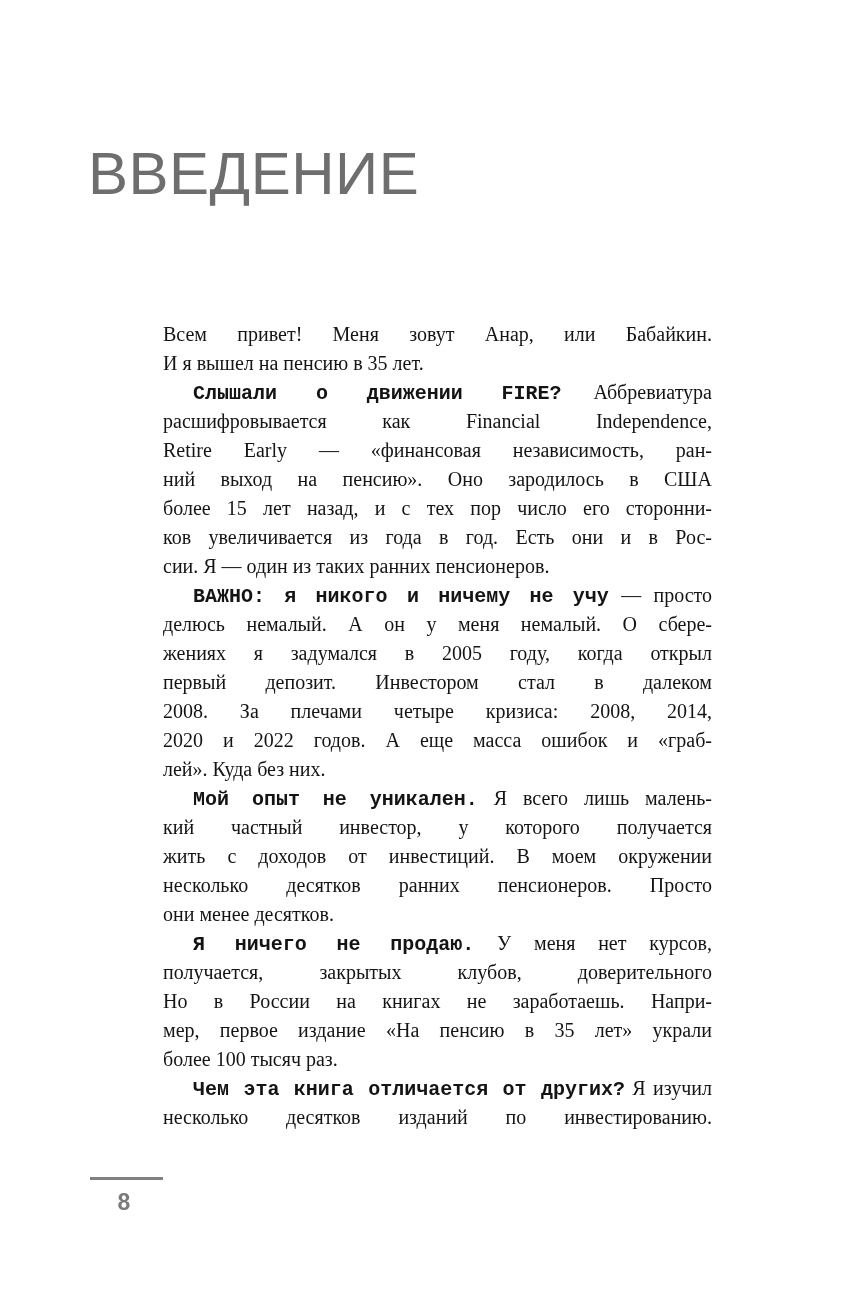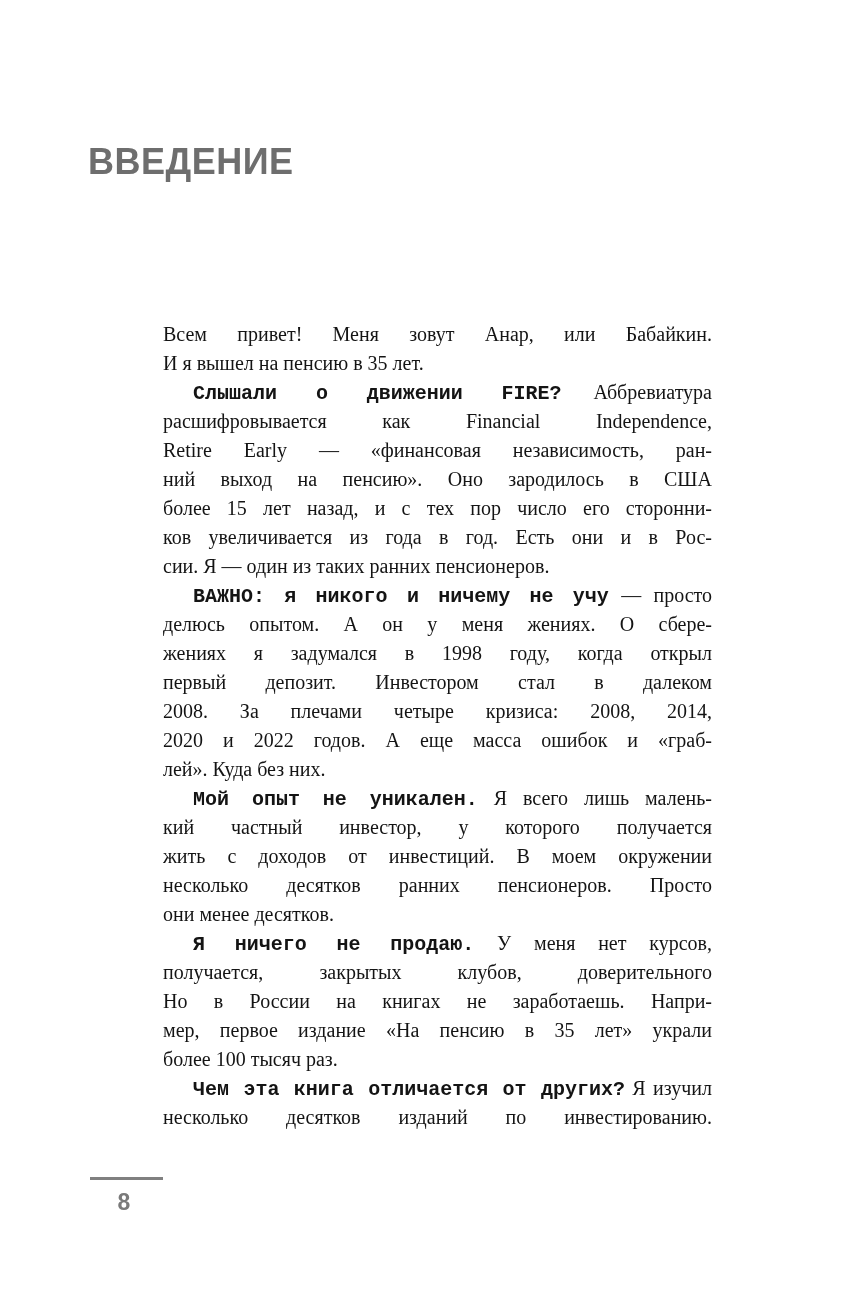--- a/index.html
+++ b/index.html
@@ -13,22 +13,22 @@
     height: 1311px;
     background: var(--page-bg, #ffffff);
     overflow: hidden;
   }
   .chapter-title {
     position: absolute;
     left: 88px;
     top: 144px;
     margin: 0;
     font-family: "Liberation Sans", sans-serif;
-    font-weight: bold;
-    font-size: 36px;
+    font-weight: normal;
+    font-size: 60px;
     line-height: 1;
     letter-spacing: 0.5px;
     color: var(--title-color, #6e6e6e);
   }
   .body-text {
     position: absolute;
     left: 163px;
     top: 320px;
     width: 549px;
     font-family: "Liberation Serif", serif;
@@ -83,22 +83,22 @@
       <div class="line j"><span>Всем привет! Меня зовут Анар, или Бабайкин.</span></div>
       <div class="line"><span>И я вышел на пенсию в 35 лет.</span></div>
       <div class="line j indent"><span class="b">Слышали о движении FIRE?</span><span> Аббревиатура</span></div>
       <div class="line j"><span>расшифровывается как Financial Independence,</span></div>
       <div class="line j"><span>Retire Early — «финансовая независимость, ран-</span></div>
       <div class="line j"><span>ний выход на пенсию». Оно зародилось в США</span></div>
       <div class="line j"><span>более 15 лет назад, и с тех пор число его сторонни-</span></div>
       <div class="line j"><span>ков увеличивается из года в год. Есть они и в Рос-</span></div>
       <div class="line"><span>сии. Я — один из таких ранних пенсионеров.</span></div>
       <div class="line j indent"><span class="b">ВАЖНО: я никого и ничему не учу</span><span> — просто</span></div>
-      <div class="line j"><span>делюсь опытом. А он у меня жениях. О сбере-</span></div>
-      <div class="line j"><span>жениях я задумался в 1998 году, когда открыл</span></div>
+      <div class="line j"><span>делюсь немалый. А он у меня немалый. О сбере-</span></div>
+      <div class="line j"><span>жениях я задумался в 2005 году, когда открыл</span></div>
       <div class="line j"><span>первый депозит. Инвестором стал в далеком</span></div>
       <div class="line j"><span>2008. За плечами четыре кризиса: 2008, 2014,</span></div>
       <div class="line j"><span>2020 и 2022 годов. А еще масса ошибок и «граб-</span></div>
       <div class="line"><span>лей». Куда без них.</span></div>
       <div class="line j indent"><span class="b">Мой опыт не уникален.</span><span> Я всего лишь малень-</span></div>
       <div class="line j"><span>кий частный инвестор, у которого получается</span></div>
       <div class="line j"><span>жить с доходов от инвестиций. В моем окружении</span></div>
       <div class="line j"><span>несколько десятков ранних пенсионеров. Просто</span></div>
       <div class="line"><span>они менее десятков.</span></div>
       <div class="line j indent"><span class="b">Я ничего не продаю.</span><span> У меня нет курсов,</span></div>

